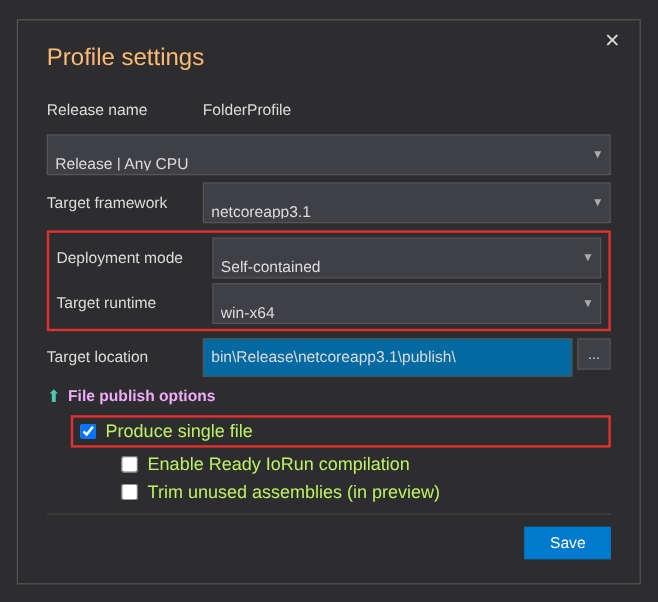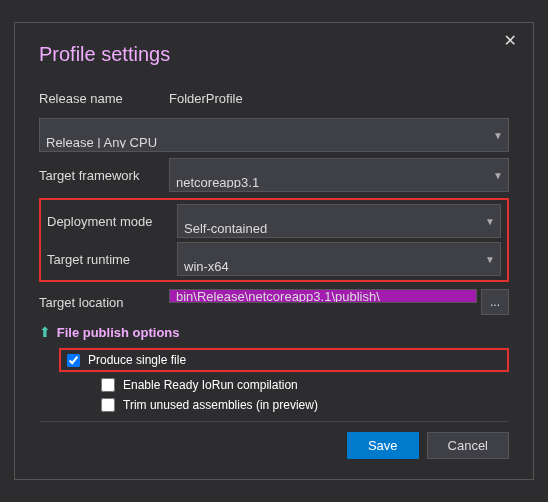--- a/index.html
+++ b/index.html
@@ -29,21 +29,21 @@
       border: none;
       color: #dcdcdc;
       font-size: 16px;
       cursor: pointer;
       line-height: 1;
       padding: 2px 6px;
     }
     .dialog-title {
       font-size: 20px;
       font-weight: 300;
-      color: #f0abfc;
+      color: #fdba74;
       margin-bottom: 18px;
     }
     .form-row {
       display: flex;
       align-items: center;
       margin-bottom: 6px;
       min-height: 28px;
     }
     .form-label {
       width: 130px;
@@ -85,26 +85,26 @@
       align-items: center;
       margin-bottom: 6px;
     }
     .location-input-wrap {
       flex: 1;
       display: flex;
       gap: 4px;
     }
     .location-input {
       flex: 1;
-      background: #a21caf;
+      background: #0369a1;
       border: 1px solid #555;
       color: #dcdcdc;
       padding: 3px 6px;
       font-size: 13px;
-      height: 14px;
+      height: 32px;
     }
     .browse-btn {
       background: #3f3f46;
       border: 1px solid #555;
       color: #dcdcdc;
       padding: 2px 8px;
       font-size: 12px;
       cursor: pointer;
       height: 26px;
     }
@@ -152,22 +152,22 @@
       gap: 8px;
       padding-left: 42px;
     }
     .checkbox-row input[type="checkbox"] {
       width: 14px;
       height: 14px;
       accent-color: #007acc;
       cursor: pointer;
     }
     .checkbox-label {
-      font-size: 12px;
-      color: #ffffff;
+      font-size: 15px;
+      color: #bef264;
     }
 
     .highlight-checkbox {
       border: 2px solid #e53030;
       padding: 3px 6px;
       display: inline-flex;
       align-items: center;
       gap: 8px;
     }
 
@@ -273,15 +273,14 @@
     </div>
 
     <div class="checkbox-row">
       <input type="checkbox" style="">
       <span class="checkbox-label">Trim unused assemblies (in preview)</span>
     </div>
   </div>
 
   <div class="dialog-footer">
     <button class="footer-btn primary">Save</button>
-    <button class="footer-btn">Cancel</button>
   </div>
 </div>
 
 </body></html>

